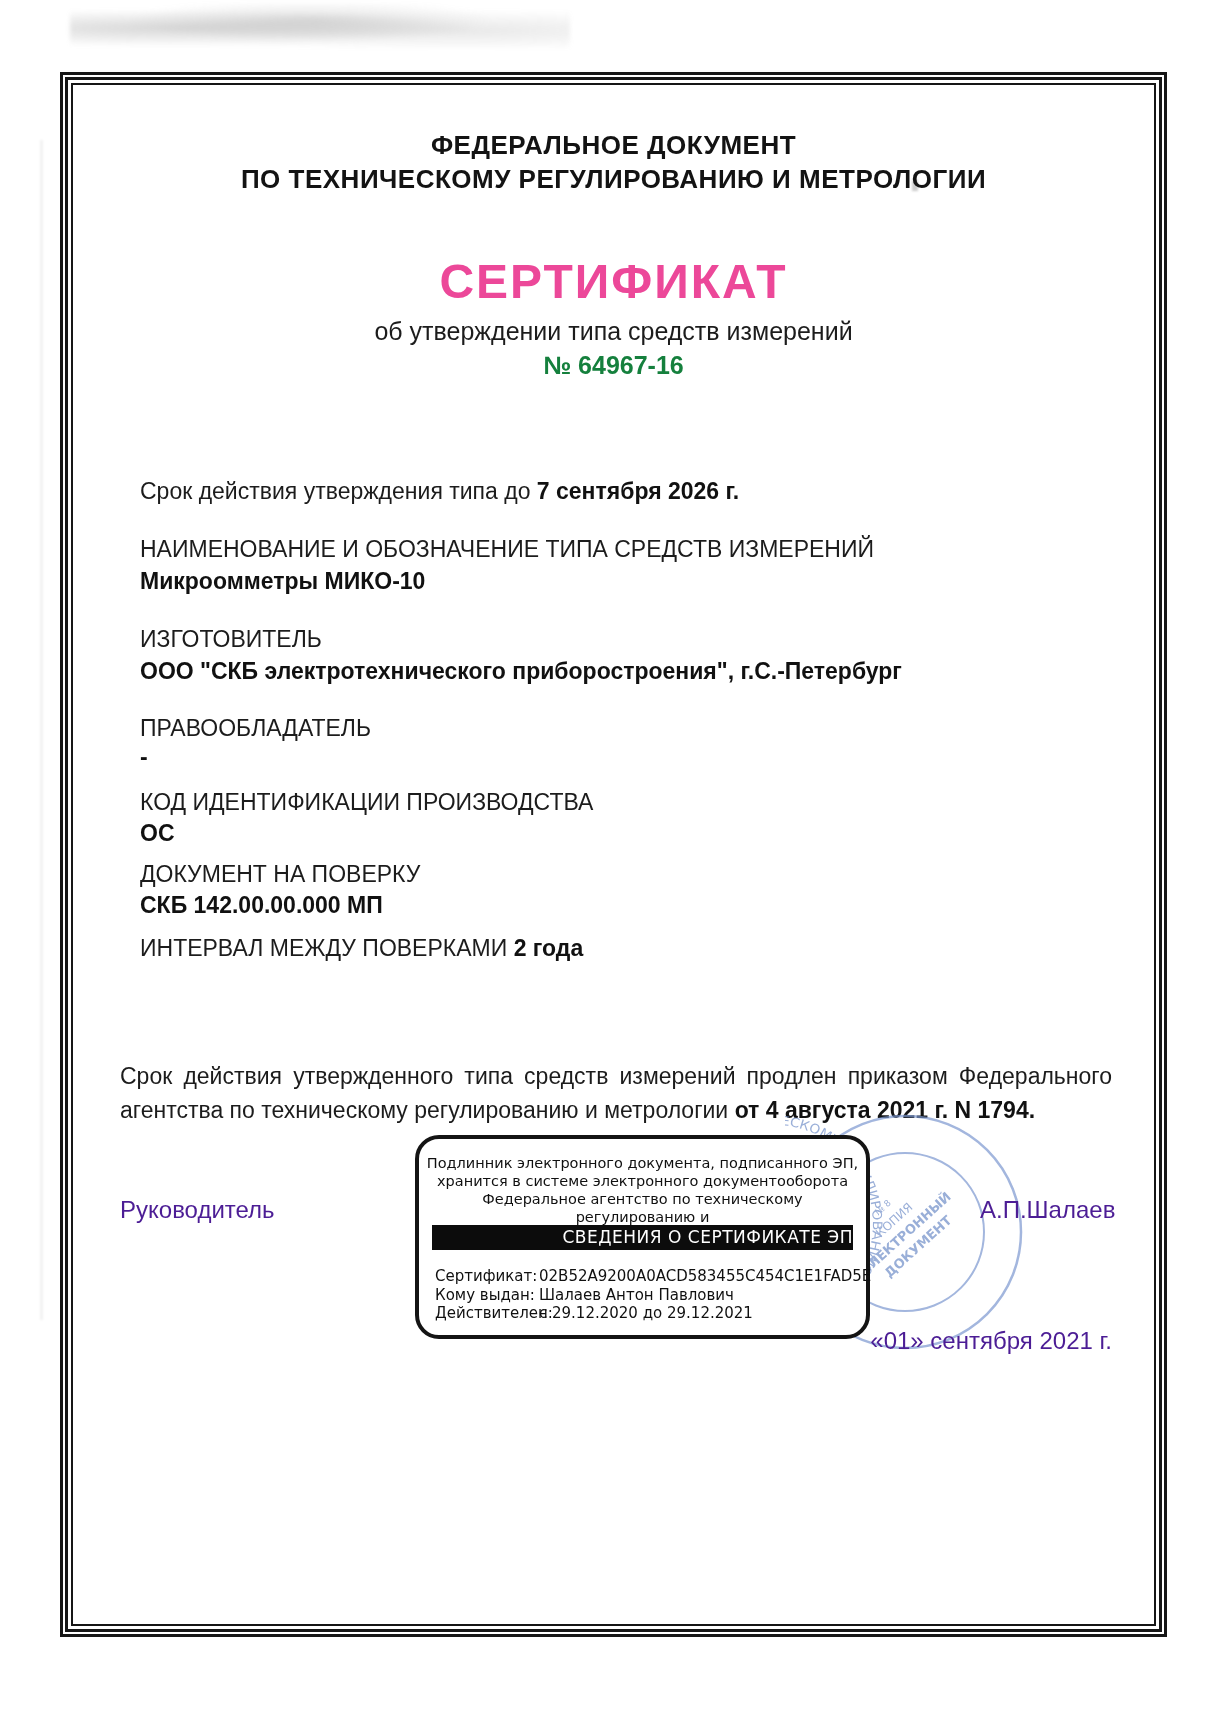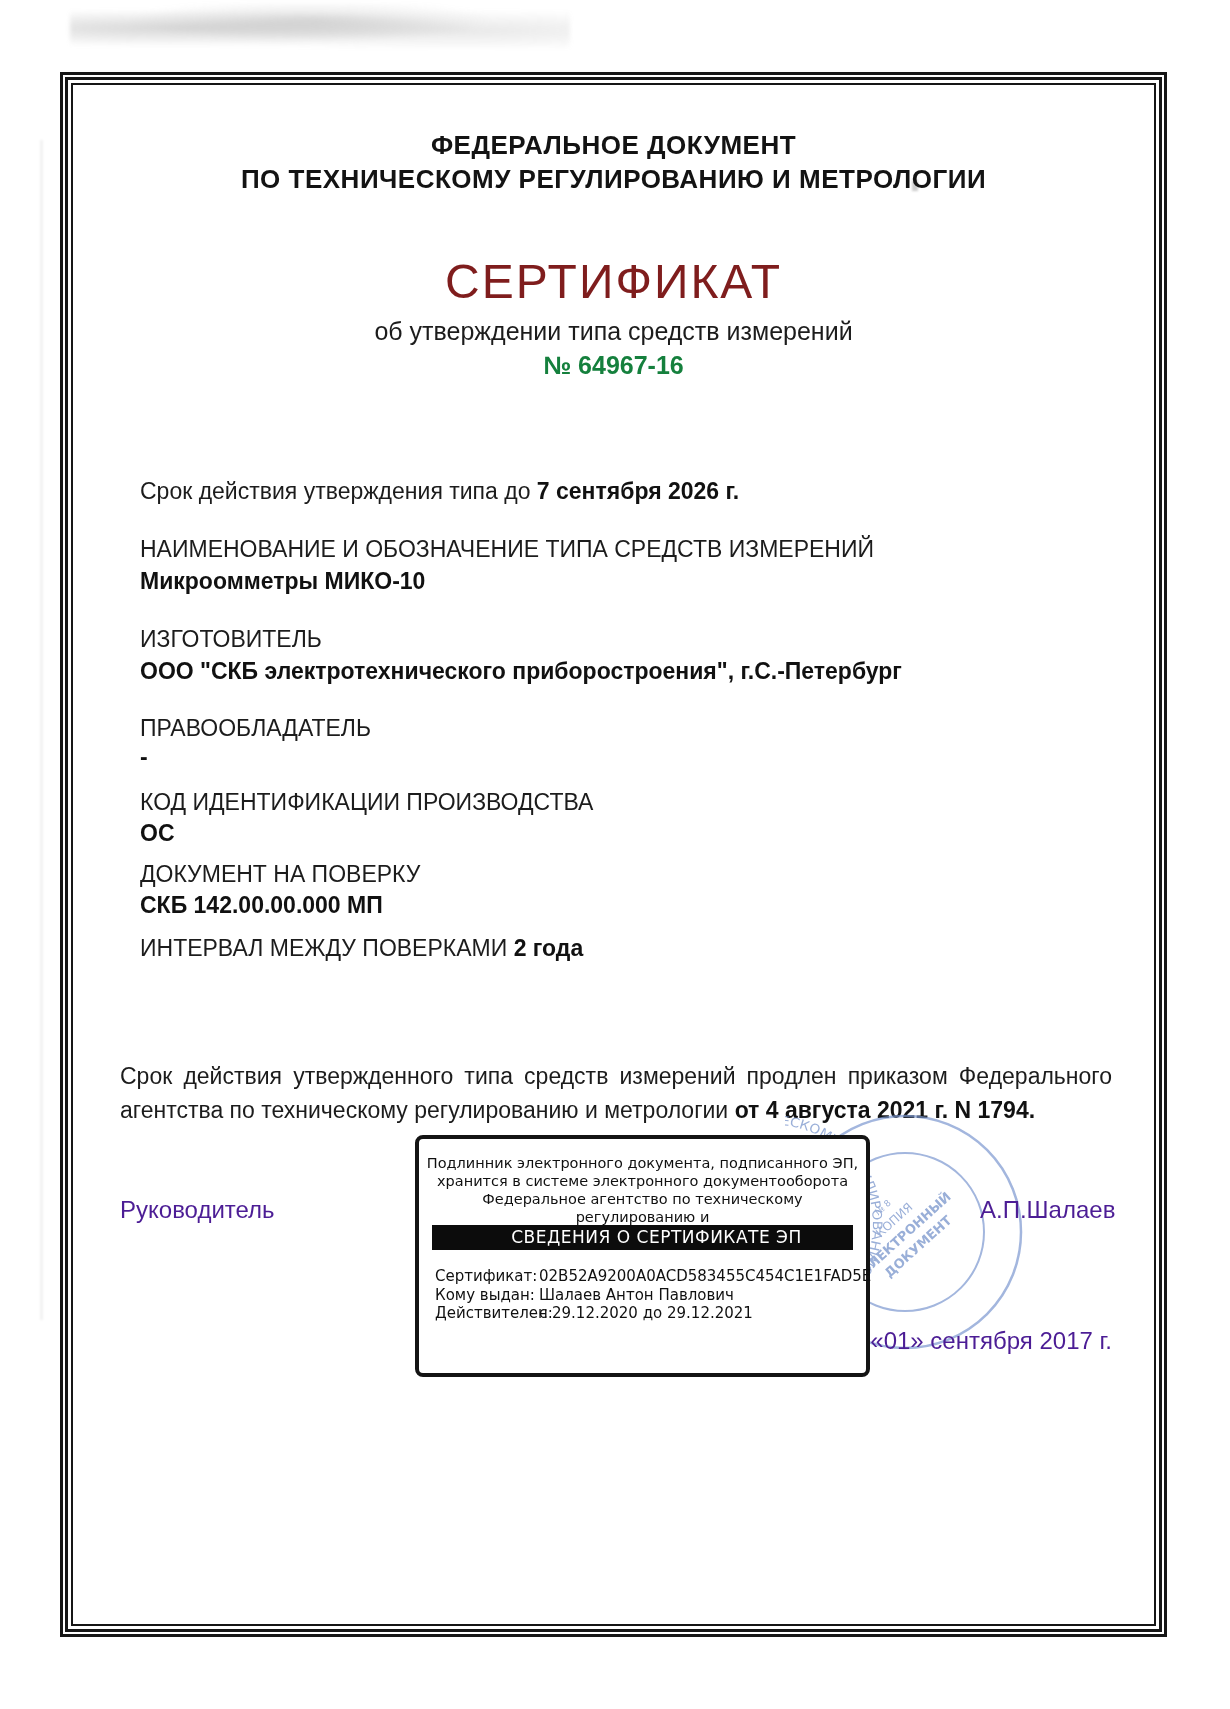--- a/index.html
+++ b/index.html
@@ -10,41 +10,41 @@
   }
   
   .frame { position:absolute; left:60px; top:72px; width:1107px; height:1565px; border:3px solid #161616; }
   .frame-mid { position:absolute; inset:2px; border:3px solid #161616; }
   .frame-in  { position:absolute; inset:3px; border:2px solid #161616; }
 
   .abs { position:absolute; }
   .center-block { left:60px; width:1107px; text-align:center; }
 
   .h-line   { font-size:26px; font-weight:bold; color:#131313; letter-spacing:0.5px; }
-  .doc-title{ font-size:48px; font-weight:normal; color:#7f1d1d; letter-spacing:2px; }
+  .doc-title{ font-size:48px; font-weight:bold; color:#ec4899; letter-spacing:2px; }
   .subtitle { font-size:25px; }
   .doc-num  { font-size:25px; font-weight:bold; color:#15803d; }
 
   .body-line { left:120px; font-size:23px; white-space:nowrap;margin-left:20px; }
   .b { font-weight:bold; color:#111; }
 
   .paragraph { left:120px; width:992px; font-size:23px; line-height:34px; text-align:justify; }
 
   .role-label, .sign-name, .doc-date { font-size:24px; color:#4c1d95; }
 
   
   .sign-box {
-    left:415px; top:1135px; width:455px; height:242px; background:#ffffff;
-    border:4px solid #141414; border-radius:8px; z-index:3;
+    left:415px; top:1135px; width:455px; height:204px; background:#ffffff;
+    border:4px solid #141414; border-radius:24px; z-index:3;
     font-family:"DejaVu Sans", sans-serif; color:#101010;
   }
   .box-top { position:absolute; top:15px; left:5px; right:5px; text-align:center;
              font-size:14.5px; line-height:18px; }
   .box-bar { position:absolute; top:86px; left:13px; right:13px; height:25px;
-             background:#0c0c0c; color:#ffffff; text-align:center;
+             background:#0c0c0c; color:#ffffff; text-align:right;
              font-size:17px; line-height:25px; letter-spacing:0.5px;padding-left:28px; }
   .box-details { position:absolute; top:128px; left:16px; right:8px;
                  font-size:15px; line-height:18.5px; }
   .box-row { display:flex; }
   .box-row .lbl { width:104px; flex:0 0 auto; }
   .box-row .val { white-space:nowrap; }
 
   
   .stamp { left:785px; top:1112px; width:240px; height:240px; z-index:1;
            filter:blur(0.5px); opacity:0.82; }
@@ -156,15 +156,15 @@
       </div>
       <div class="box-row">
         <span class="lbl">Действителен:</span>
         <span class="val">с 29.12.2020 до 29.12.2021</span>
       </div>
     </div>
   </div>
 
   <div class="abs sign-name z4" style="left:980px; top:1196px;">А.П.Шалаев</div>
 
-  <div class="abs doc-date z4" style="left:860px; top:1327px; width:252px; text-align:right;">«01» сентября 2017 г.</div>
+  <div class="abs doc-date z4" style="left:860px; top:1327px; width:252px; text-align:right;">«01» сентября 2021 г.</div>
 
 </div>
 
 </body></html>

